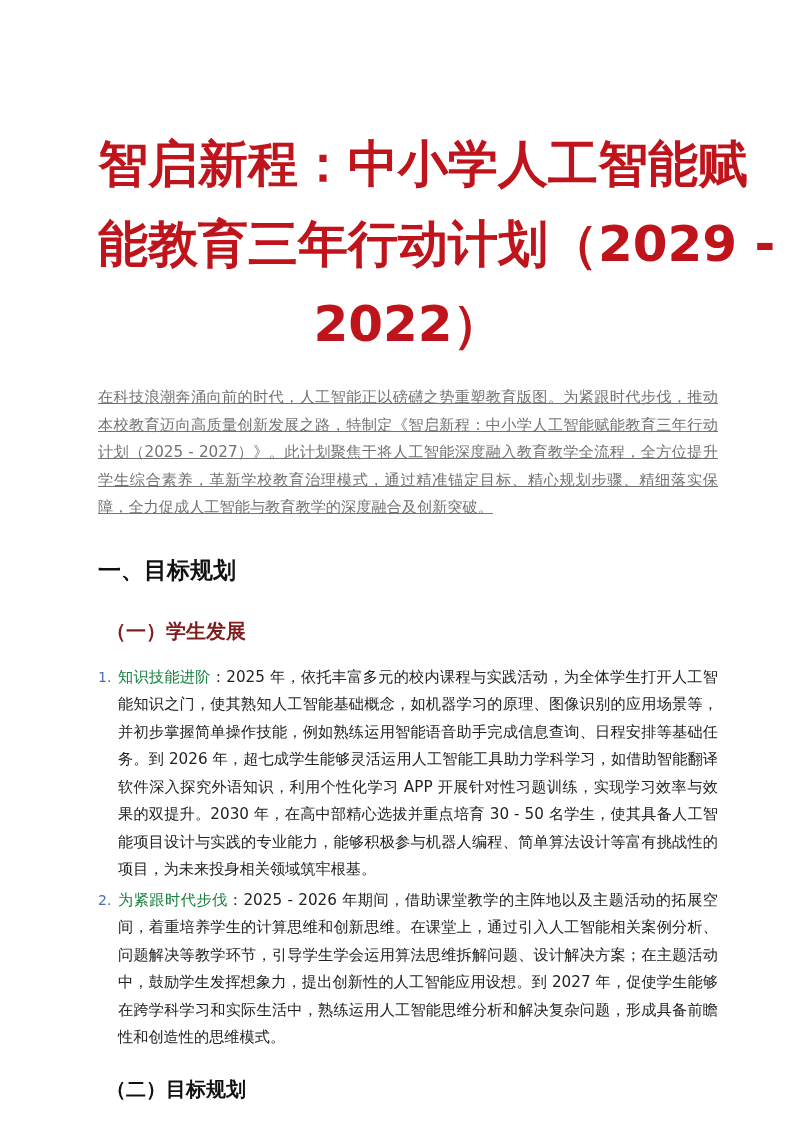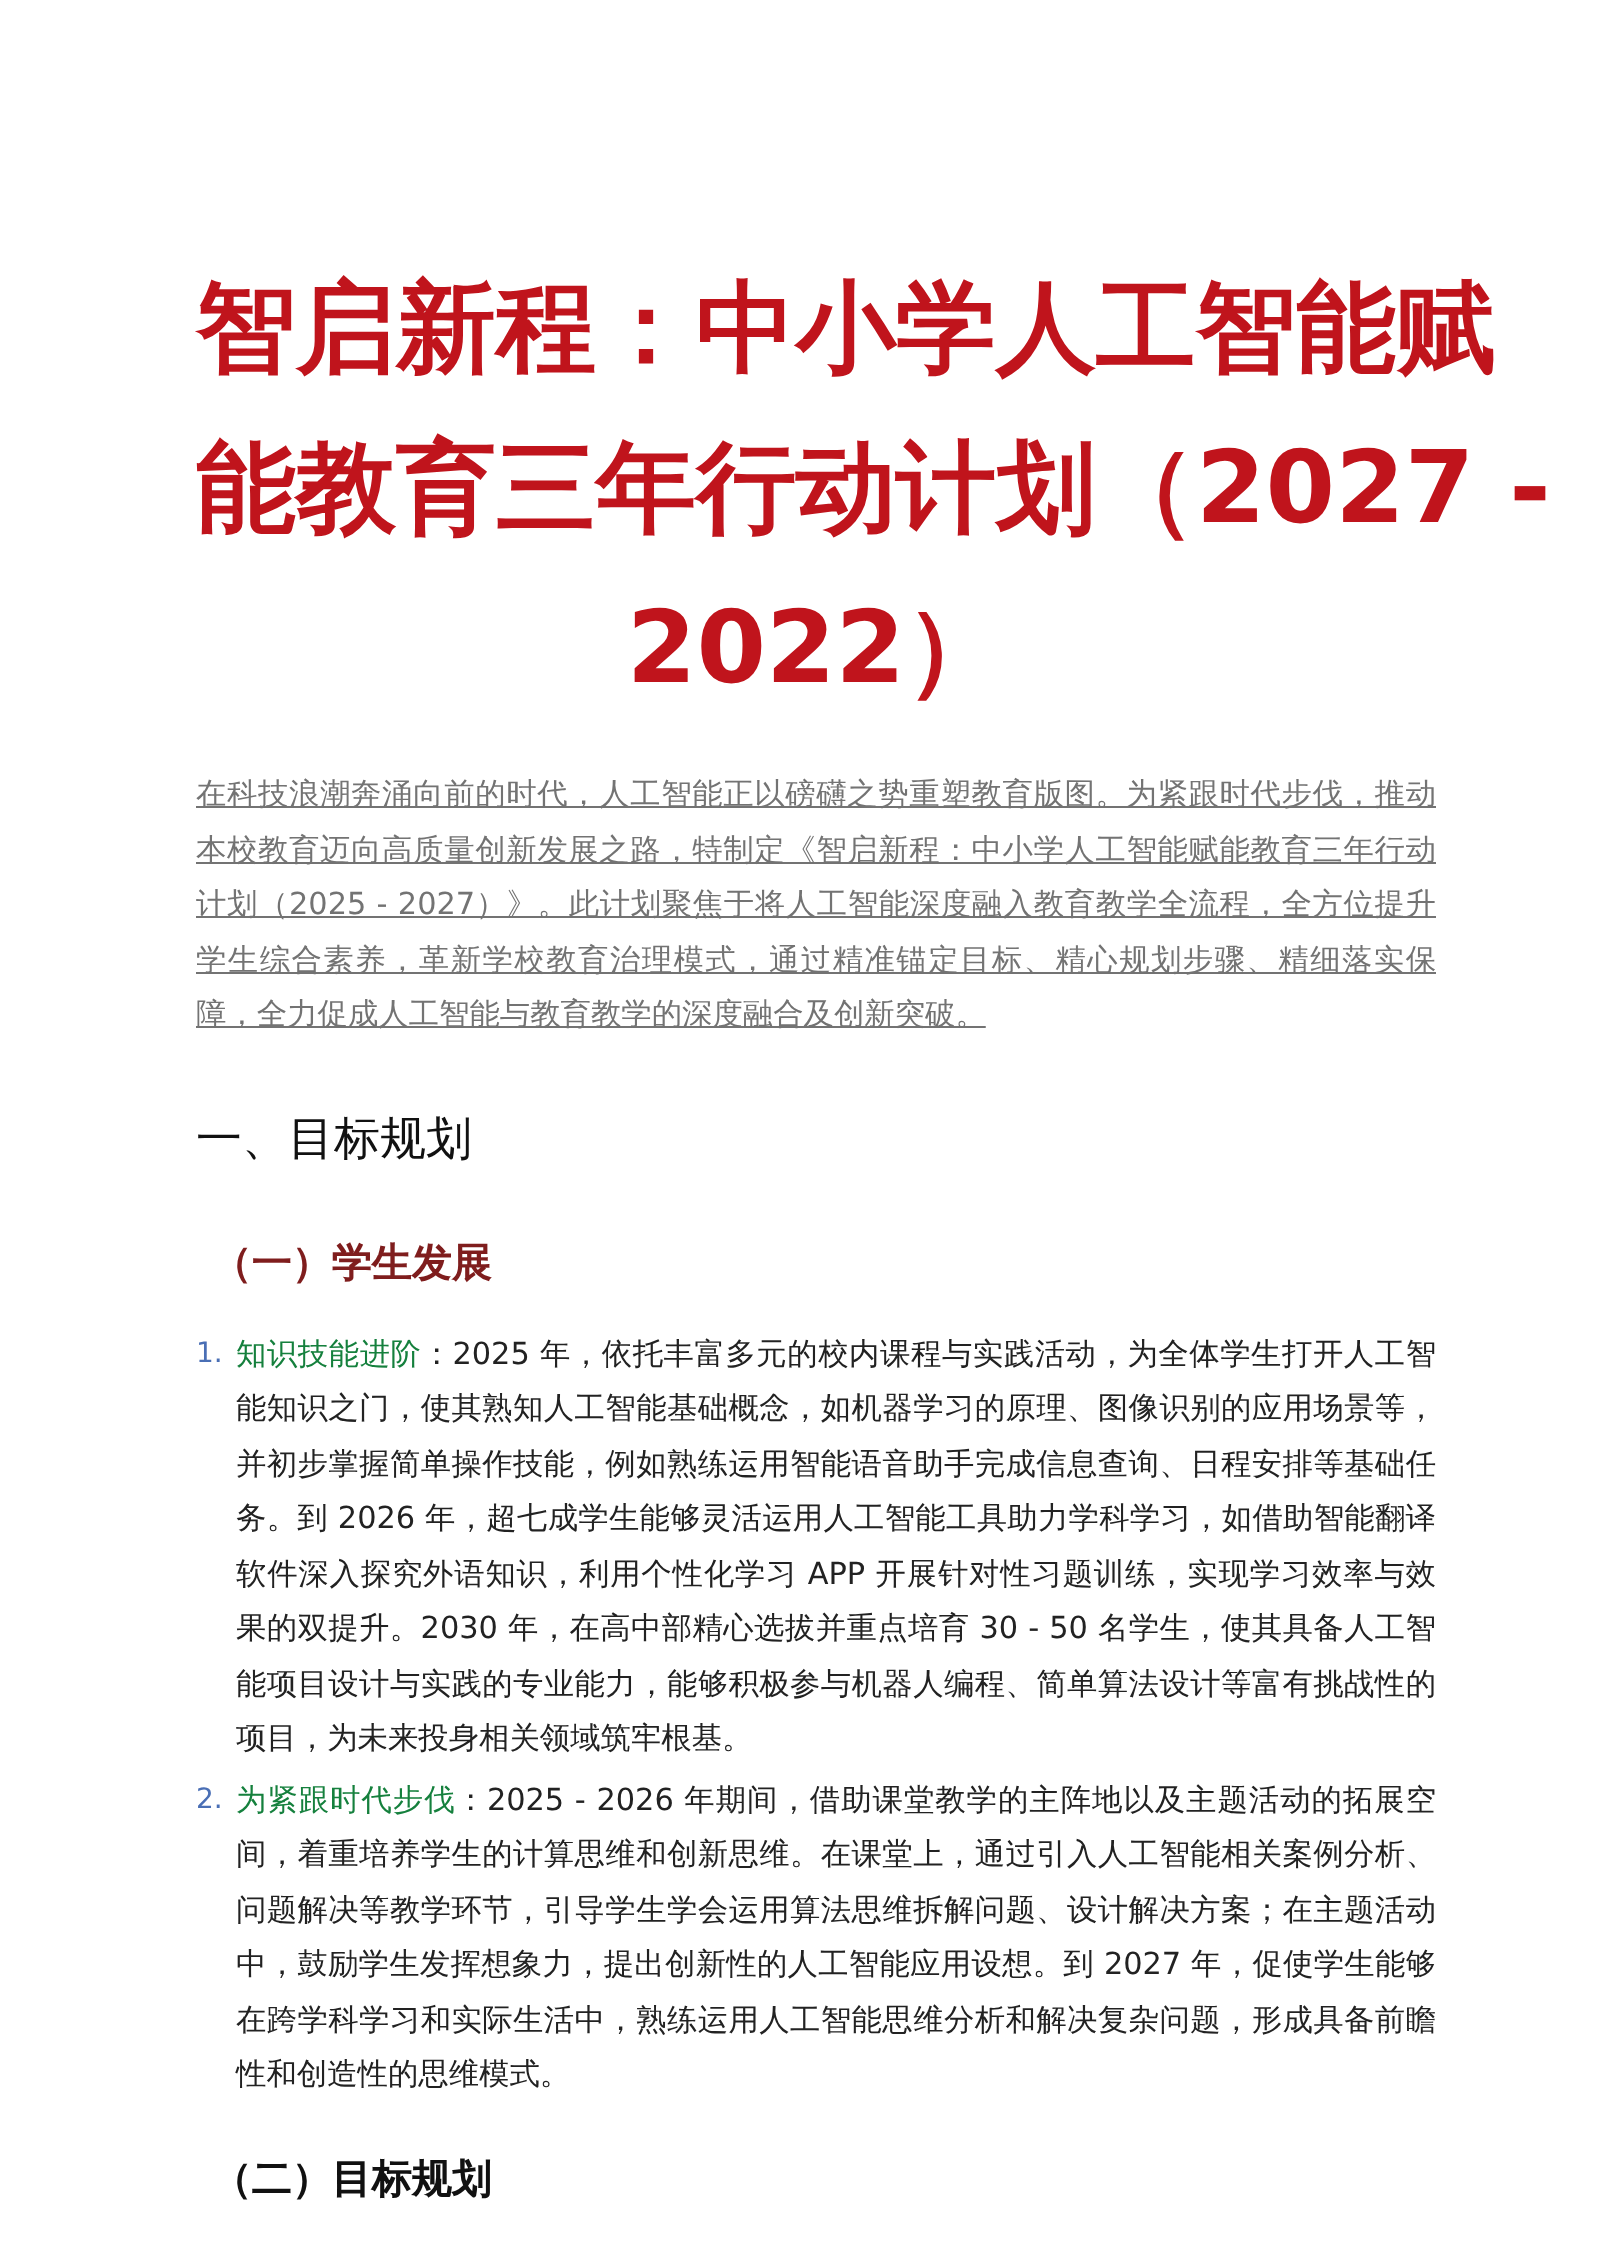--- a/index.html
+++ b/index.html
@@ -40,21 +40,21 @@
       margin: 20px 0 0 0;
       font-size: 15.2px;
       line-height: 27.5px;
       color: #737373;
       text-align: justify;
       text-decoration: underline;
     }
     .h1 {
       margin: 32px 0 0 0;
       font-size: 23px;
-      font-weight: normal;
+      font-weight: bold;
       color: #111;
       line-height: 32px;
     }
     .h2 {
       margin: 30px 0 0 8px;
       font-size: 20px;
       font-weight: bold;
       color: #7f1d1d;
       line-height: 30px;
     }
@@ -90,21 +90,21 @@
       color: #111;
       line-height: 30px;
     }
   </style>
 </head>
 <body>
 
 <div class="page">
   <h1 class="title">
     <span class="line">智启新程：中小学人工智能赋</span>
-    <span class="line">能教育三年行动计划（2027 -</span>
+    <span class="line">能教育三年行动计划（2029 -</span>
     <span class="line">2022）</span>
   </h1>
 
   <p class="intro">在科技浪潮奔涌向前的时代，人工智能正以磅礴之势重塑教育版图。为紧跟时代步伐，推动本校教育迈向高质量创新发展之路，特制定《智启新程：中小学人工智能赋能教育三年行动计划（2025 - 2027）》。此计划聚焦于将人工智能深度融入教育教学全流程，全方位提升学生综合素养，革新学校教育治理模式，通过精准锚定目标、精心规划步骤、精细落实保障，全力促成人工智能与教育教学的深度融合及创新突破。</p>
 
   <h2 class="h1">一、目标规划</h2>
 
   <h3 class="h2">（一）学生发展</h3>
 
   <ol class="olist">

